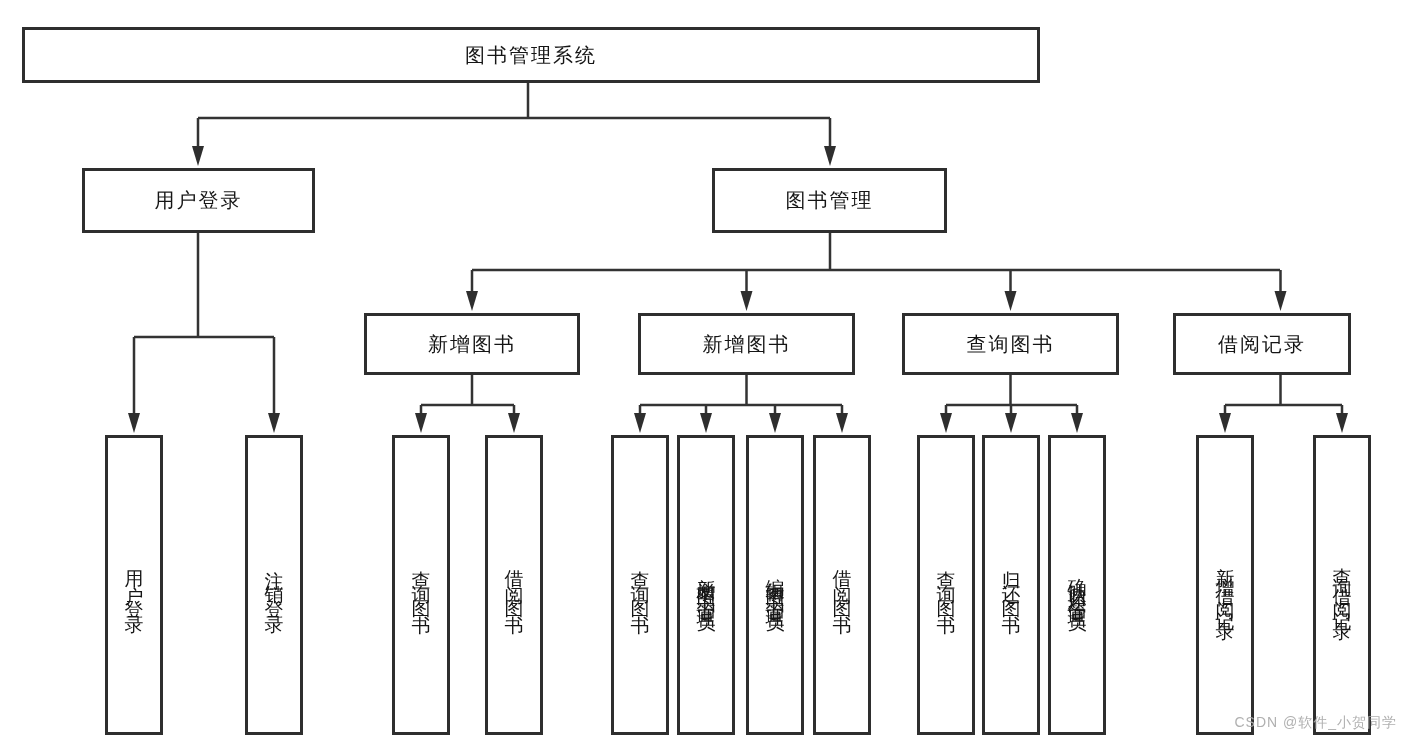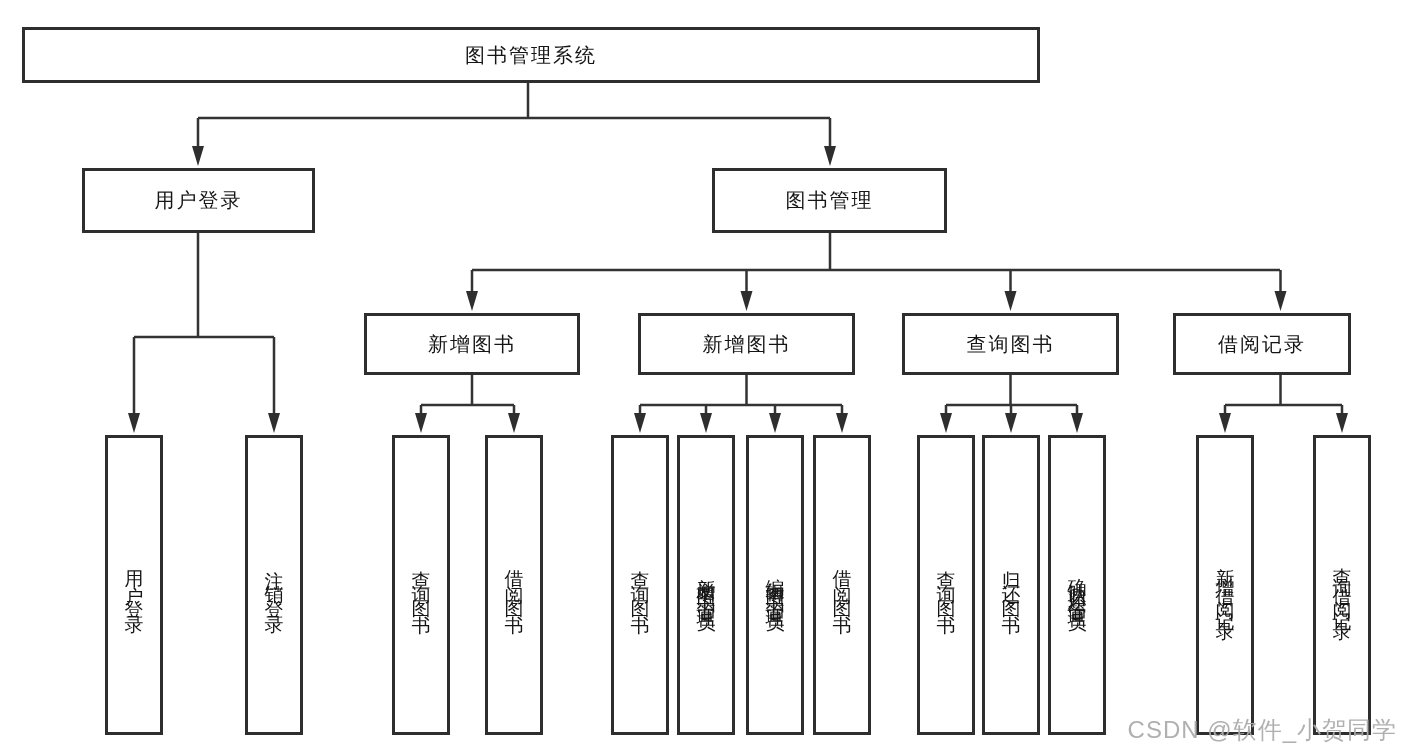--- a/index.html
+++ b/index.html
@@ -67,21 +67,21 @@
   .lf9  { left: 917px; }
   .lf10 { left: 982px; }
   .lf11 { left: 1048px; }
   .lf12 { left: 1196px; }
   .lf13 { left: 1313px; }
   .watermark {
     position: absolute;
     right: 8px;
     top: 714px;
     z-index: 5;
-    font-size: 24px;
+    font-size: 14px;
     color: rgba(172, 172, 172, 0.95);
     letter-spacing: 1px;
     white-space: nowrap;
   }
 </style>
 </head>
 <body>
 
 <div class="stage">
 

